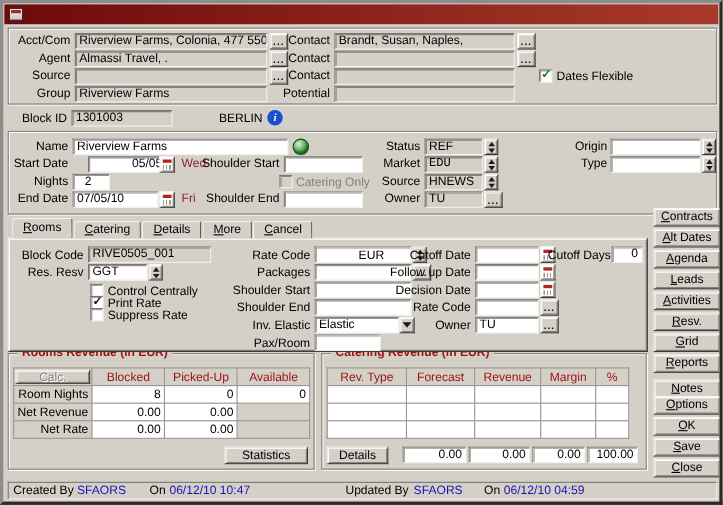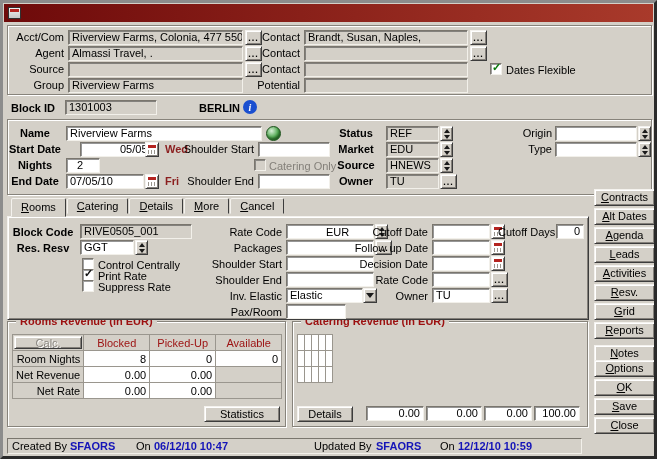--- a/index.html
+++ b/index.html
@@ -15,21 +15,21 @@
     background:linear-gradient(90deg,#6e0a0a,#a93a2b);
     color:#fff; font-weight:bold; display:flex; align-items:center; gap:5px; padding:0 4px;
     white-space:nowrap; overflow:hidden;
   }
   .appicon { width:13px; height:12px; background:linear-gradient(#f0f0f0,#c8c8c8); border:1px solid #303030; position:relative; flex:0 0 auto; }
   .appicon::before { content:""; position:absolute; top:1px; left:1px; right:1px; height:3px; background:#b42420; }
   .gbox { position:absolute; border:1px solid #87837b; box-shadow:1px 1px 0 #fff, inset 1px 1px 0 #fff; }
   .gtitle { position:absolute; top:-7px; left:8px; background:#d4d0c8; padding:0 4px; color:#9c1010; font-weight:bold; height:13px; line-height:13px; white-space:nowrap; }
   .lbl { position:absolute; height:13px; line-height:13px; text-align:right; white-space:nowrap; }
   .tl { text-align:left; }
-  .b { font-weight:bold;text-align:center; }
+  .b { font-weight:normal; }
   .gry { color:#84807a; }
   .dayr { color:#8b1f1f; }
   .blu { color:#1414b8; }
   .fld {
     position:absolute; height:15px; background:#fff; padding:0 3px; line-height:13px;
     border:1px solid; border-color:#7a766e #f2f0ea #f2f0ea #7a766e;
     box-shadow:inset 1px 1px 0 rgba(64,64,64,.55);
     white-space:nowrap; overflow:hidden; font-size:11px;
   }
   .fld.g { background:#d4d0c8; }
@@ -56,41 +56,41 @@
   .info { position:absolute; width:14px; height:14px; border-radius:50%; background:#1a4fd0; color:#fff;
     font-family:"Liberation Serif", serif; font-style:italic; font-weight:bold; font-size:10px;
     display:flex; align-items:center; justify-content:center; }
   .chk { position:absolute; width:12px; height:12px; background:#fff;
     border:1px solid; border-color:#7a766e #f2f0ea #f2f0ea #7a766e;
     box-shadow:inset 1px 1px 0 rgba(64,64,64,.5); }
   .chk.off { background:#d4d0c8; }
   .chk.checked::after { content:"\2713"; position:absolute; top:-3px; left:1px; font-weight:bold; font-size:11px; }
   .chk.green.checked::after { color:#0c7a0c; }
   .chk.blk.checked::after { color:#101010; }
-  .tabs { position:absolute; left:8px; top:195px; height:19px; display:flex; align-items:flex-start; z-index:4; }
+  .tabs { position:absolute; left:8px; top:195px; height:19px; display:flex; align-items:flex-end; z-index:4; }
   .tab { display:block; padding:0 9px; height:16px; line-height:15px; background:#d4d0c8; margin-right:1px;
     border:1px solid; border-color:#f4f2ee #3c3c3c transparent #f4f2ee;
     border-top-left-radius:2px; border-top-right-radius:2px; position:relative; }
   .tab::first-letter { text-decoration:underline; }
   .tab.active { height:19px; line-height:17px; z-index:6; }
   .panel { position:absolute; left:4px; top:213px; width:582px; height:104px; background:#d4d0c8;
     border:1px solid; border-color:#f4f2ee #3c3c3c #3c3c3c #f4f2ee;
     box-shadow:inset 1px 1px 0 #fff, inset -1px -1px 0 #84807a; z-index:3; }
   .grid { position:absolute; border-collapse:collapse; }
   .grid th, .grid td { border:1px solid #9a968e; font-weight:normal; font-size:11px; padding:0 3px; height:16px; background:#d4d0c8; white-space:nowrap; }
   .grid th { color:#9c1010; text-align:center; }
   .grid td.v { background:#fff; text-align:right; }
   .grid td.rl { text-align:right; }
   .grid td.e { background:#d4d0c8; }
   .thbtn { padding:1px !important; }
   .inb3 { position:static; width:100%; height:13px; display:flex; }
   .disb { color:#8a8680; text-shadow:1px 1px 0 #fff; }
   .side { display:block; text-align:center; line-height:15px; left:591px; width:61px; height:17px; }
   .side::first-letter { text-decoration:underline; }
-  .status { position:absolute; left:4px; top:435px; width:575px; height:16px;
+  .status { position:absolute; left:4px; top:435px; width:645px; height:16px;
     border:1px solid; border-color:#7a766e #f2f0ea #f2f0ea #7a766e;padding-left:28px; }
   .slbl { position:absolute; top:1px; height:13px; line-height:13px; white-space:nowrap; }
 </style>
 </head>
 <body>
 
 <div class="window">
 
   <div class="titlebar">
     <span class="appicon"></span>
@@ -145,21 +145,21 @@
     <div class="fld" style="left:547px;top:6px;width:82px;"></div>
     <div class="b3 spin" style="left:630px;top:6px;"></div>
 
     <span class="lbl b" style="left:0;top:23px;width:54px;">Start Date</span>
     <div class="fld" style="left:72px;top:22px;width:78px;padding-left:39px;">05/05/10</div>
     <div class="b3 cal" style="left:137px;top:22px;"></div>
     <span class="lbl tl b dayr" style="left:157px;top:23px;">Wed</span>
     <span class="lbl" style="left:174px;top:23px;width:72px;">Shoulder Start</span>
     <div class="fld" style="left:250px;top:22px;width:72px;"></div>
     <span class="lbl b" style="left:322px;top:23px;width:52px;">Market</span>
-    <div class="fld g" style="left:378px;top:22px;width:53px;">EDU</div>
+    <div class="fld g" style="left:378px;top:22px;width:53px;font-family:Liberation Mono, monospace;">EDU</div>
     <div class="b3 spin" style="left:432px;top:22px;"></div>
     <span class="lbl" style="left:498px;top:23px;width:46px;">Type</span>
     <div class="fld" style="left:547px;top:22px;width:82px;"></div>
     <div class="b3 spin" style="left:630px;top:22px;"></div>
 
     <span class="lbl b" style="left:0;top:39px;width:54px;">Nights</span>
     <div class="fld" style="left:58px;top:38px;width:34px;padding-left:10px;">2</div>
     <div class="chk off" style="left:246px;top:39px;"></div>
     <span class="lbl tl gry" style="left:261px;top:40px;">Catering Only</span>
     <span class="lbl b" style="left:322px;top:39px;width:52px;">Source</span>
@@ -267,20 +267,27 @@
       </tr>
     </tbody>
       </table>
     <div class="b3" style="left:196px;top:84px;width:76px;height:16px;">Statistics</div>
   </div>
 
   <div class="gbox" style="left:289px;top:318px;width:296px;height:106px;">
     <span class="gtitle">Catering Revenue (in EUR)</span>
     <table class="grid" style="left:4px;top:12px;">
       <tbody>
+          <tr>
+        <th style="width:72px;">Rev. Type</th>
+        <th style="width:62px;">Forecast</th>
+        <th style="width:60px;">Revenue</th>
+        <th style="width:50px;">Margin</th>
+        <th style="width:30px;">%</th>
+      </tr>
       <tr>
         <td class="v"></td>
             <td class="v"></td>
             <td class="v"></td>
             <td class="v"></td>
             <td class="v"></td>
       </tr>
       <tr>
         <td class="v"></td>
             <td class="v"></td>
@@ -319,16 +326,16 @@
   <div class="b3 side" style="top:414px;">Close</div>
 
   <div class="status">
     <span class="slbl" style="left:4px;">Created By</span>
     <span class="slbl blu b" style="left:62px;">SFAORS</span>
     <span class="slbl" style="left:128px;">On</span>
     <span class="slbl blu b" style="left:146px;">06/12/10 10:47</span>
     <span class="slbl" style="left:306px;">Updated By</span>
     <span class="slbl blu b" style="left:368px;">SFAORS</span>
     <span class="slbl" style="left:432px;">On</span>
-    <span class="slbl blu b" style="left:450px;">12/12/10 10:59</span>
+    <span class="slbl blu b" style="left:450px;">06/12/10 04:59</span>
   </div>
 
 </div>
 
 </body></html>

